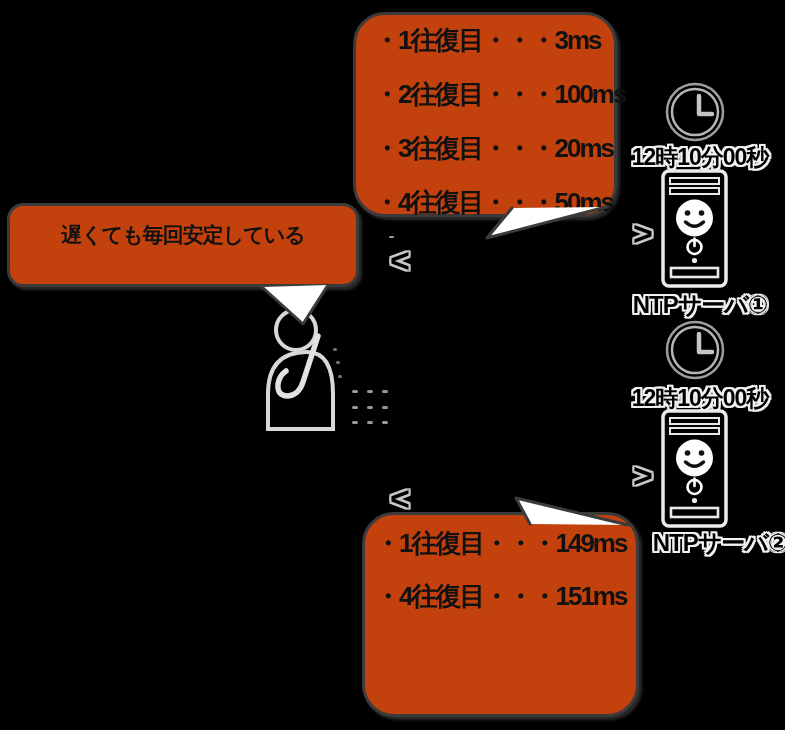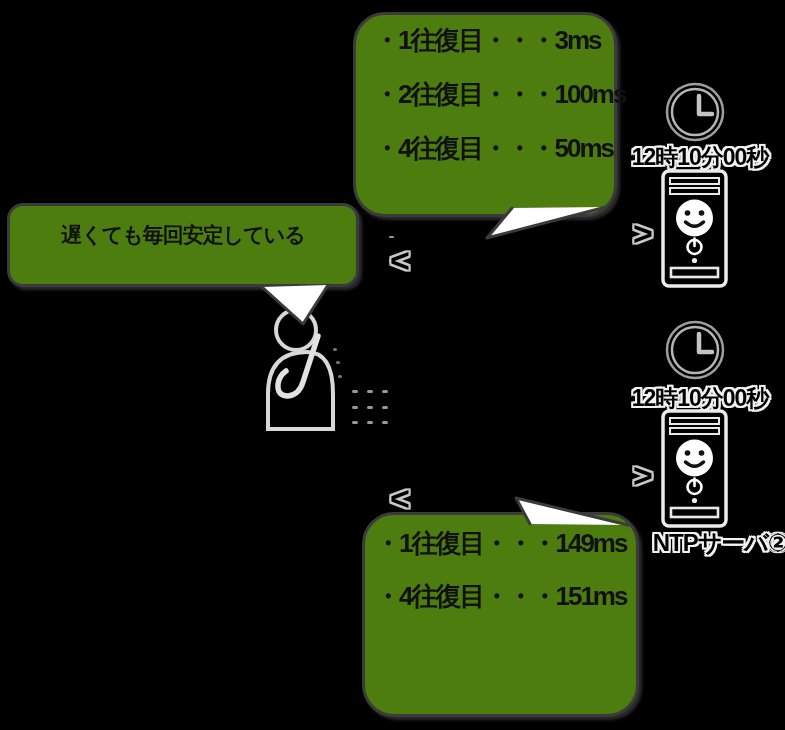--- a/index.html
+++ b/index.html
@@ -3,21 +3,21 @@
 <meta charset="utf-8">
 <style>
   html,body{margin:0;padding:0;background:#000;}
   #canvas{
     position:relative;width:785px;height:730px;background:#000;overflow:hidden;
     font-family:"Liberation Sans","DejaVu Sans",sans-serif;
   }
   .abs{position:absolute;}
   
   .bubble{
-    position:absolute;background:#4d7c0f;border:3px solid #3b3b3b;box-sizing:border-box;
+    position:absolute;background:#c2410c;border:3px solid #3b3b3b;box-sizing:border-box;
     box-shadow:3px 3px 3px rgba(150,150,150,0.28);
   }
   .bubble-round{border-radius:32px;}
   .bubble-small{border-radius:16px;}
   .bline{
     display:flex;align-items:center;
     font-weight:700;color:#111;white-space:nowrap;letter-spacing:-2px;
   }
   .big-lines{padding-left:18px;margin-top:-2px;}
   .big-lines .bline{height:54px;font-size:26px;}
@@ -52,20 +52,21 @@
   <svg class="abs" style="left:253px;top:300px;" width="112" height="132" viewBox="0 0 112 132">
     <path d="M 15 129 V 94 Q 15 52 54 52 Q 80 52 80 94 V 129 Z" fill="#000" stroke="#d8d8d8" stroke-width="4"></path>
     <circle cx="43" cy="30" r="20" fill="#000" stroke="#d8d8d8" stroke-width="4"></circle>
     <path d="M 65 36 L 50 82 Q 46 95 35 96 Q 24 96 25 84 Q 26 76 33 71" fill="none" stroke="#e2e2e2" stroke-width="5.5" stroke-linecap="round" stroke-linejoin="round"></path>
   </svg>
 
   <div class="bubble bubble-round" style="left:353px;top:12px;width:264px;height:205px;">
     <div class="big-lines">
       <div class="bline">・1往復目・・・3ms</div>
       <div class="bline">・2往復目・・・100ms</div>
+      <div class="bline">・3往復目・・・20ms</div>
       <div class="bline">・4往復目・・・50ms</div>
     </div>
   </div>
 
   <div class="bubble bubble-small" style="left:7px;top:203px;width:352px;height:84px;">
     <div class="thought-lines">
       <div class="bline">遅くても毎回安定している</div>
     </div>
   </div>
 
@@ -99,20 +100,21 @@
       <circle cx="41.5" cy="45" r="2.8" fill="#111"></circle>
       <path d="M 25.5 54 Q 34.5 62.5 43.5 54" fill="none" stroke="#111" stroke-width="3.5" stroke-linecap="round"></path>
     </g>
     <g>
       <circle cx="34.5" cy="79" r="7" fill="none" stroke="#fff" stroke-width="2.6"></circle>
       <line x1="34.5" y1="70.5" x2="34.5" y2="78" stroke="#fff" stroke-width="2.6" stroke-linecap="round"></line>
     </g>
     <circle cx="34.5" cy="92.5" r="2.6" fill="#eee"></circle>
     <rect x="11" y="100" width="47" height="9" fill="#000" stroke="#e8e8e8" stroke-width="2.6"></rect>
   </svg>
+  <div class="outline-text server-label" style="left:620px;top:289px;">NTPサーバ①</div>
 
   <svg class="abs" style="left:662px;top:317px;" width="66" height="66" viewBox="0 0 66 66">
     <circle cx="33" cy="33" r="28" fill="#000" stroke="#9e9e9e" stroke-width="2.5"></circle>
     <circle cx="33" cy="33" r="23" fill="none" stroke="#b5b5b5" stroke-width="2.5"></circle>
     <path d="M 37 17 V 35 H 50" fill="none" stroke="#c4c4c4" stroke-width="4.5" stroke-linecap="round" stroke-linejoin="round"></path>
   </svg>
   <div class="outline-text time-label" style="left:608px;top:383px;">12時10分00秒</div>
 
   <svg class="abs" style="left:660px;top:408px;" width="69" height="121" viewBox="0 0 69 121">
     <rect x="3" y="3" width="63" height="115" rx="6" fill="#000" stroke="#ececec" stroke-width="3.5"></rect>

